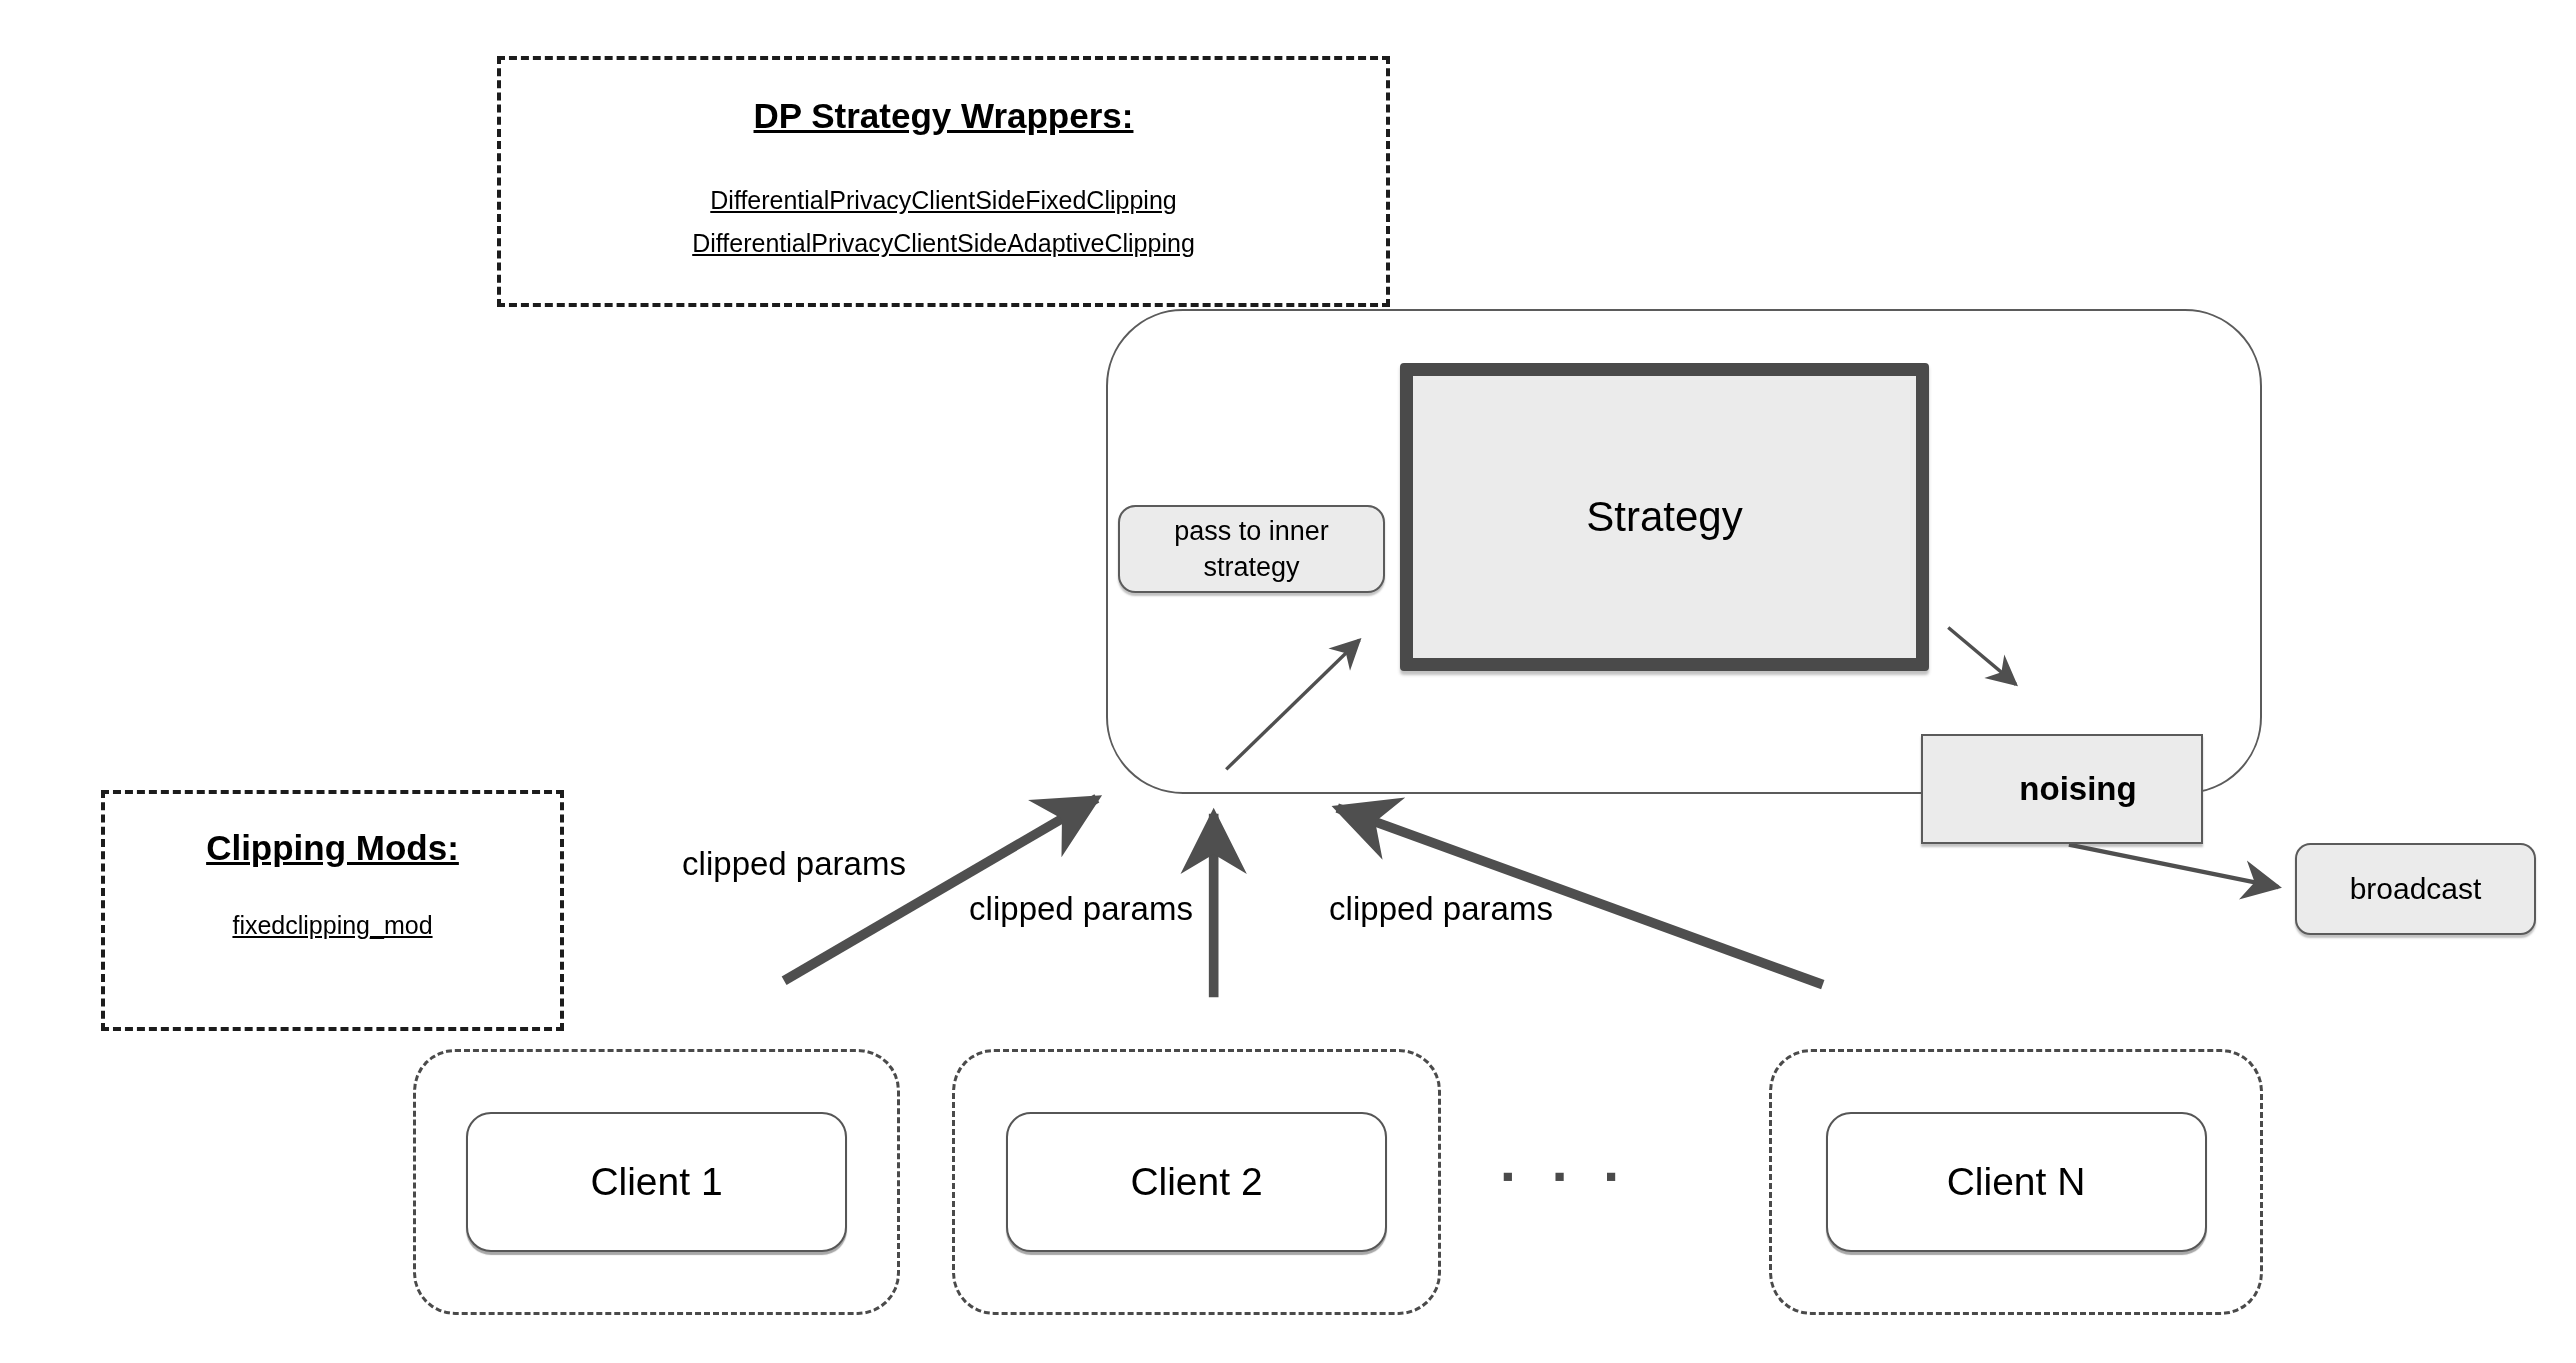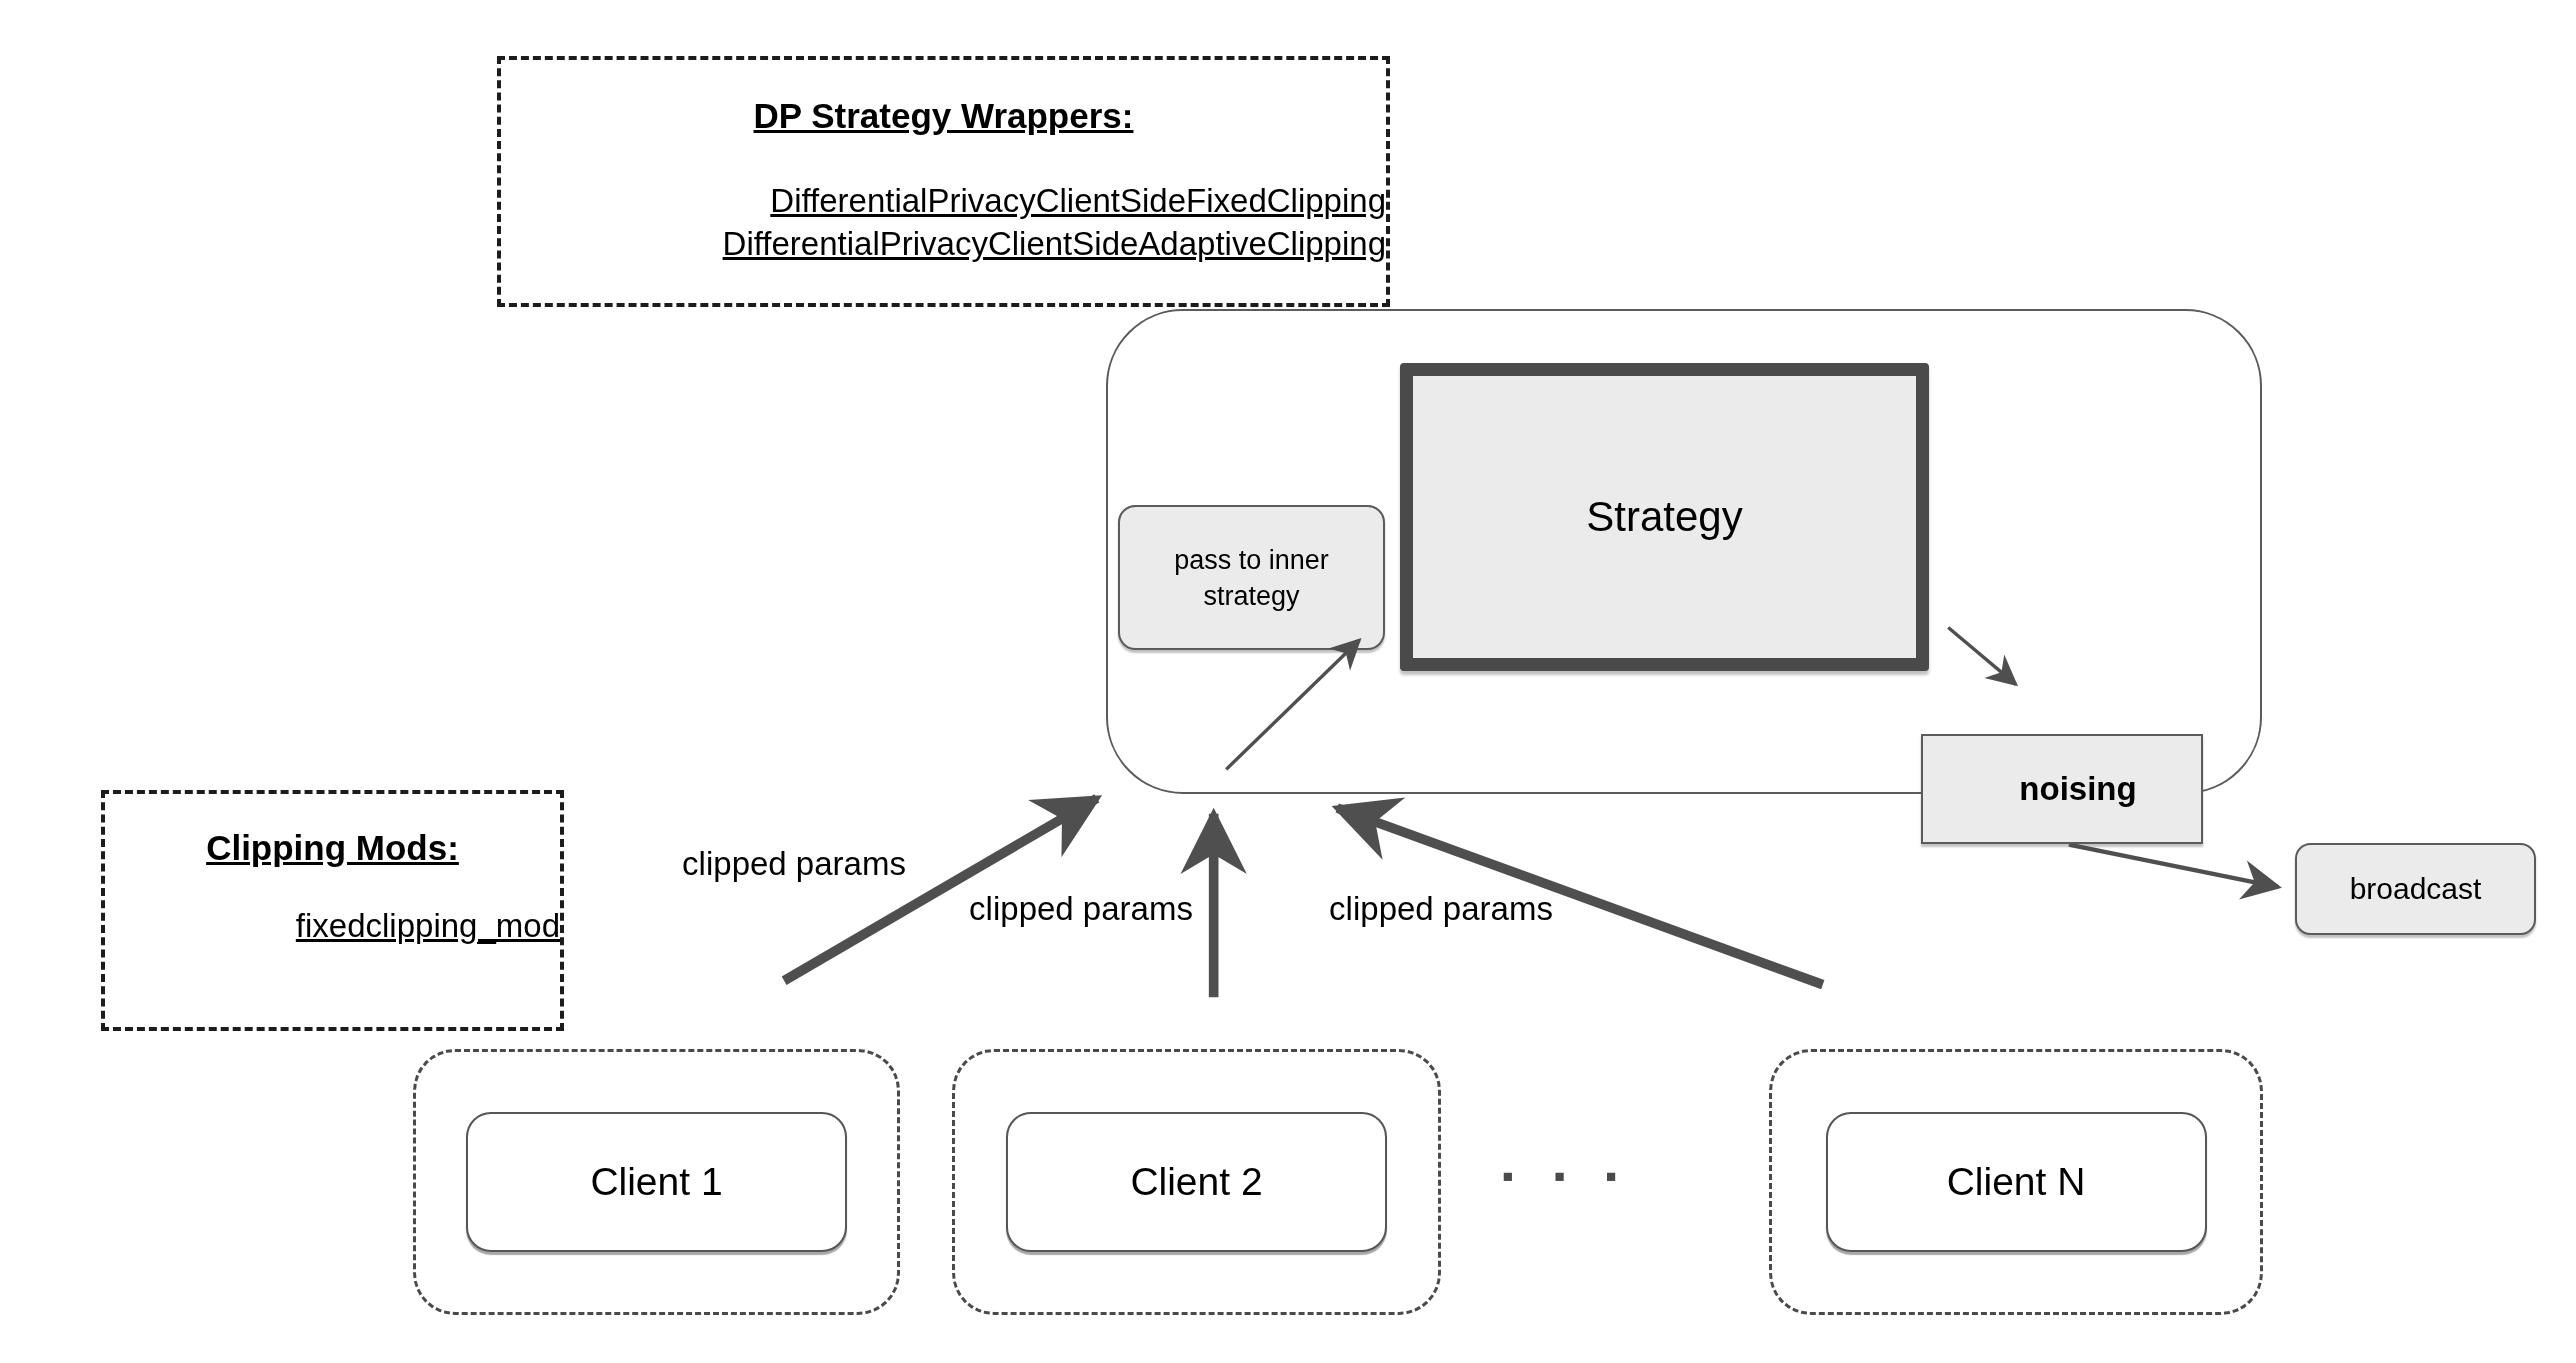--- a/index.html
+++ b/index.html
@@ -14,21 +14,21 @@
   .abs{position:absolute;box-sizing:border-box;}
 
   
   .dashed-panel{
     border:4.8px dashed #1c1c1c;
     background:#ffffff;
     text-align:center;
     text-decoration:underline;
   }
   .panel-title{font-weight:bold;font-size:35px;line-height:42px;}
-  .panel-items{font-size:33px;line-height:43px;text-align:right;}
+  .panel-items{font-size:25px;line-height:43px;}
 
   
   .server-container{
     border:2.9px solid #5b5b5b;
     border-radius:77px;
     background:#ffffff;
     z-index:1;
   }
 
   .fill-box{
@@ -100,21 +100,21 @@
 
   <div class="abs dashed-panel" style="left:101px;top:790px;width:463px;height:241px;padding-top:33px;">
     <div class="panel-title">Clipping Mods:</div>
     <div class="panel-items" style="margin-top:35px;">
       <div>fixedclipping_mod</div>
     </div>
   </div>
 
   <div class="abs server-container" style="left:1106px;top:309px;width:1156px;height:485px;"></div>
 
-  <div class="abs fill-box pass-box" style="left:1118px;top:505px;width:267px;height:145px;">
+  <div class="abs fill-box pass-box" style="left:1118px;top:505px;width:267px;height:88px;">
     <span>pass to inner strategy</span>
   </div>
 
   <div class="abs strategy-box" style="left:1400px;top:363px;width:529px;height:308px;">
     <span>Strategy</span>
   </div>
 
   <div class="abs fill-box noising-box" style="left:1921px;top:734px;width:282px;height:110px;padding-left:32px;">
     <span>noising</span>
   </div>

